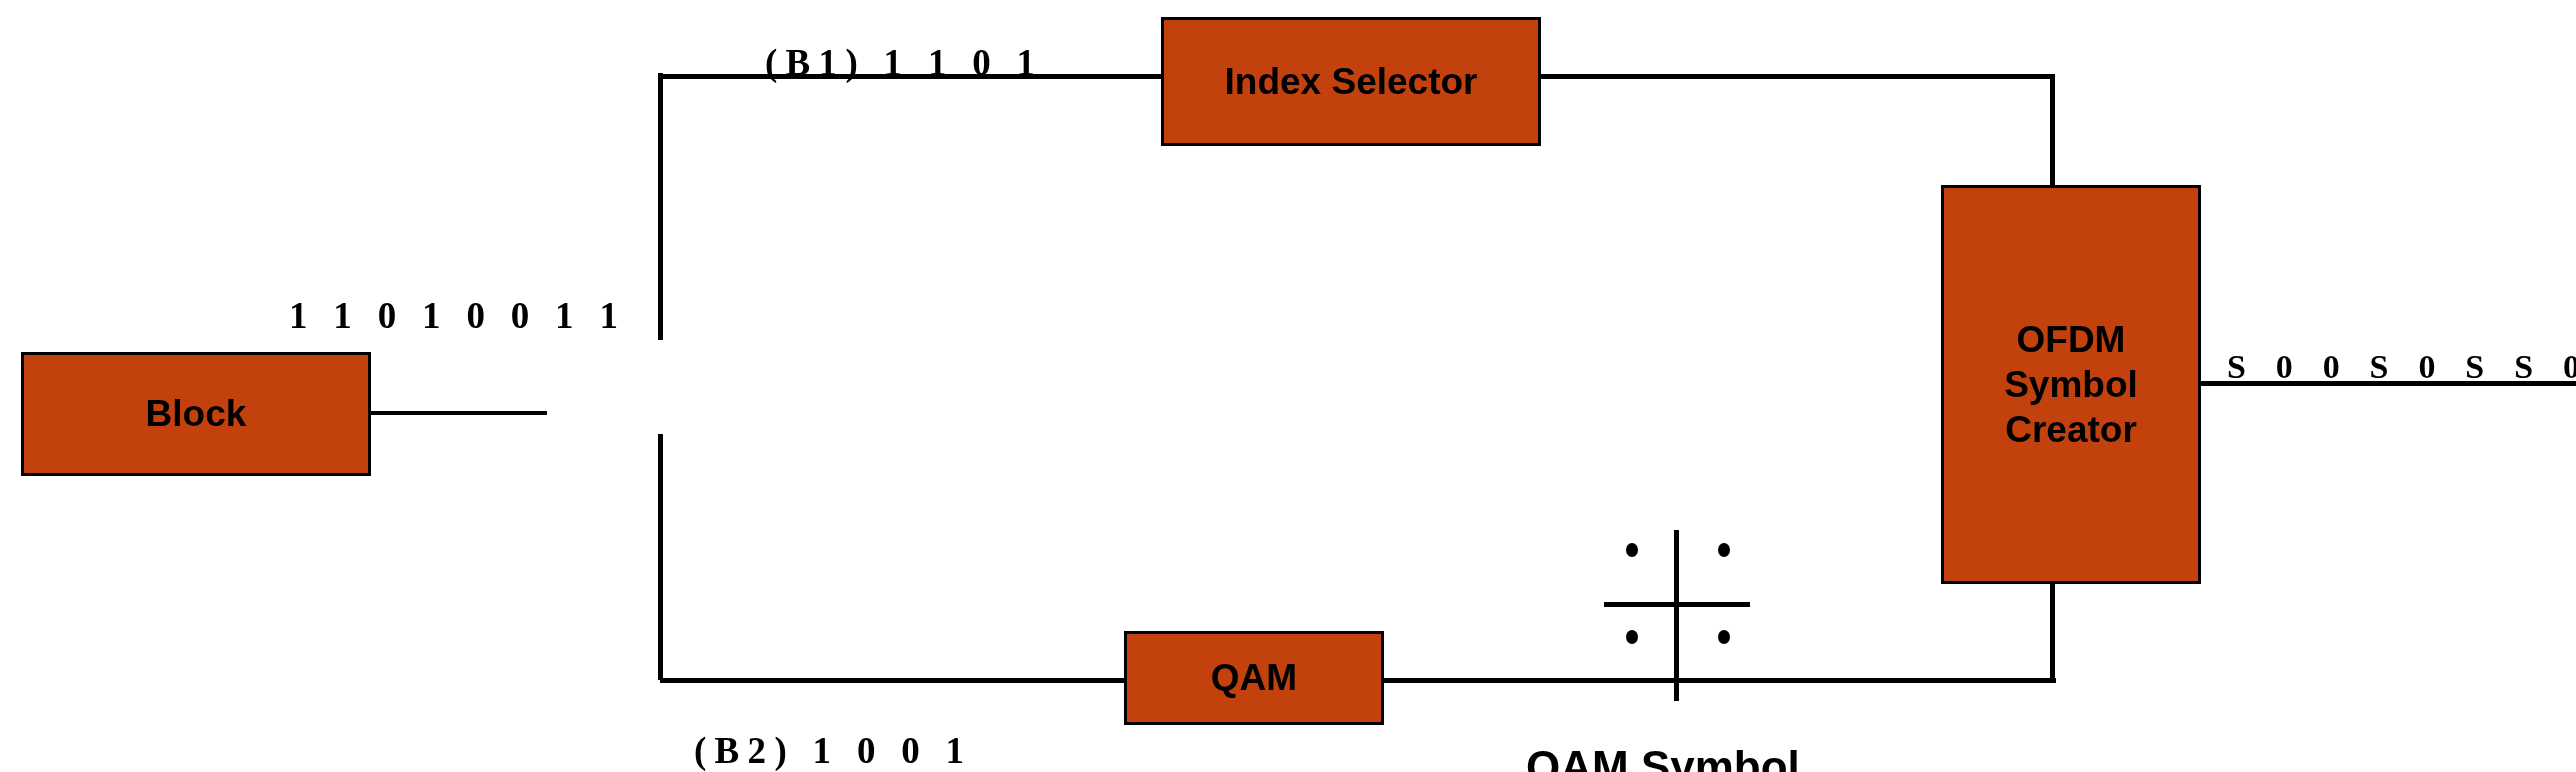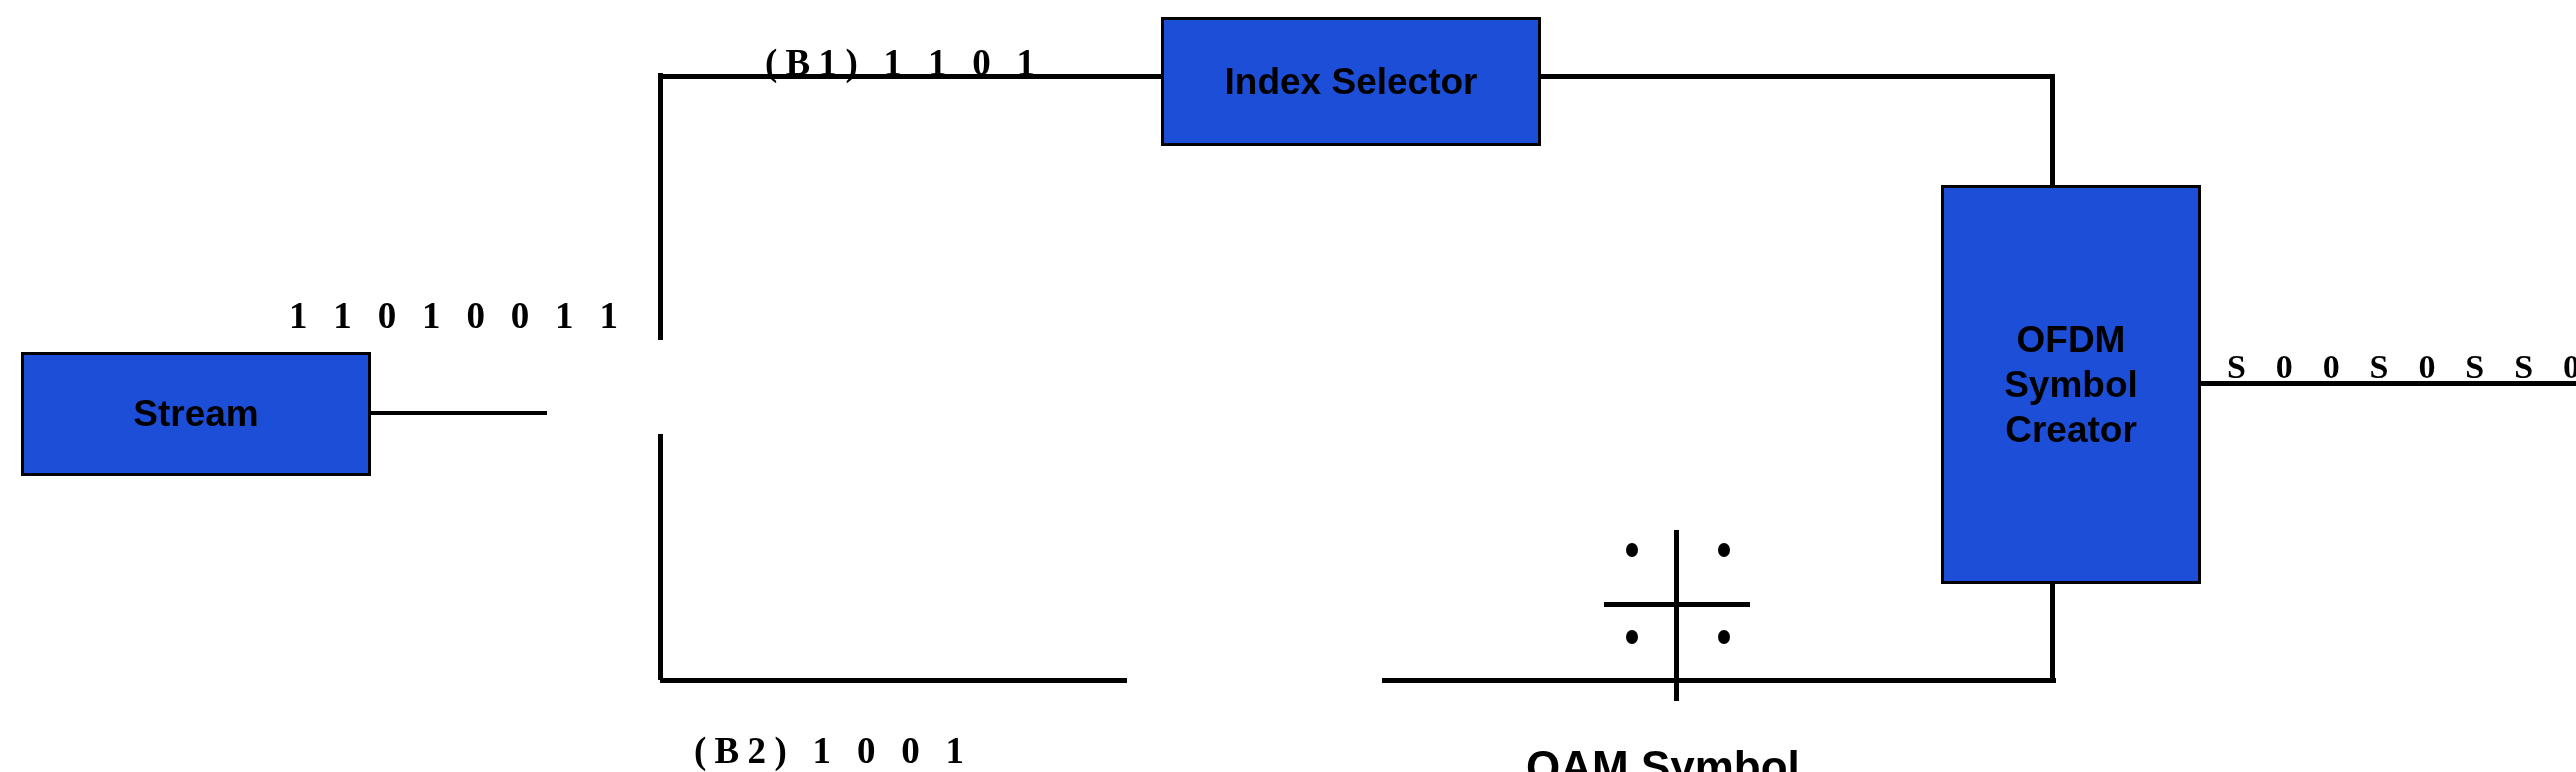--- a/index.html
+++ b/index.html
@@ -9,21 +9,21 @@
     width:2576px;
     height:773px;
     background:#ffffff;
     overflow:hidden;
     font-family:"Liberation Sans", sans-serif;
   }
   .box{
     position:absolute;
     box-sizing:border-box;
     border:3px solid #000000;
-    background:#1d4ed8;
+    background:#c2410c;
     display:flex;
     align-items:center;
     justify-content:center;
     text-align:center;
     color:#000000;
     font-weight:bold;
     line-height:1.22;
     z-index:5;
   }
   .wire{
@@ -104,28 +104,31 @@
   <div class="wire" id="w-output"></div>
 
   <div class="wire" id="const-vaxis"></div>
   <div class="wire" id="const-haxis"></div>
   <div class="const-dot" id="dot-q2"></div>
   <div class="const-dot" id="dot-q1"></div>
   <div class="const-dot" id="dot-q3"></div>
   <div class="const-dot" id="dot-q4"></div>
 
   <div class="box" id="stream-box">
-    <span>Stream</span>
+    <span>Block</span>
   </div>
 
 
   <div class="box" id="index-box">
     <span>Index Selector</span>
   </div>
 
+  <div class="box" id="qam-box">
+    <span>QAM</span>
+  </div>
 
   <div class="box" id="ofdm-box">
     <div>
       <div>OFDM</div>
       <div>Symbol</div>
       <div>Creator</div>
     </div>
   </div>
 
   <div class="label bitstring" id="stream-bits">1 1 0 1 0 0 1 1</div>

